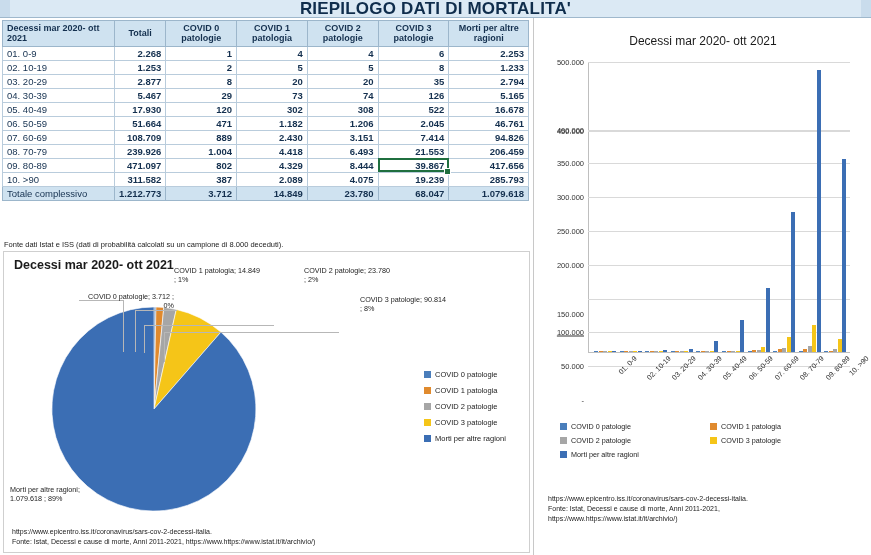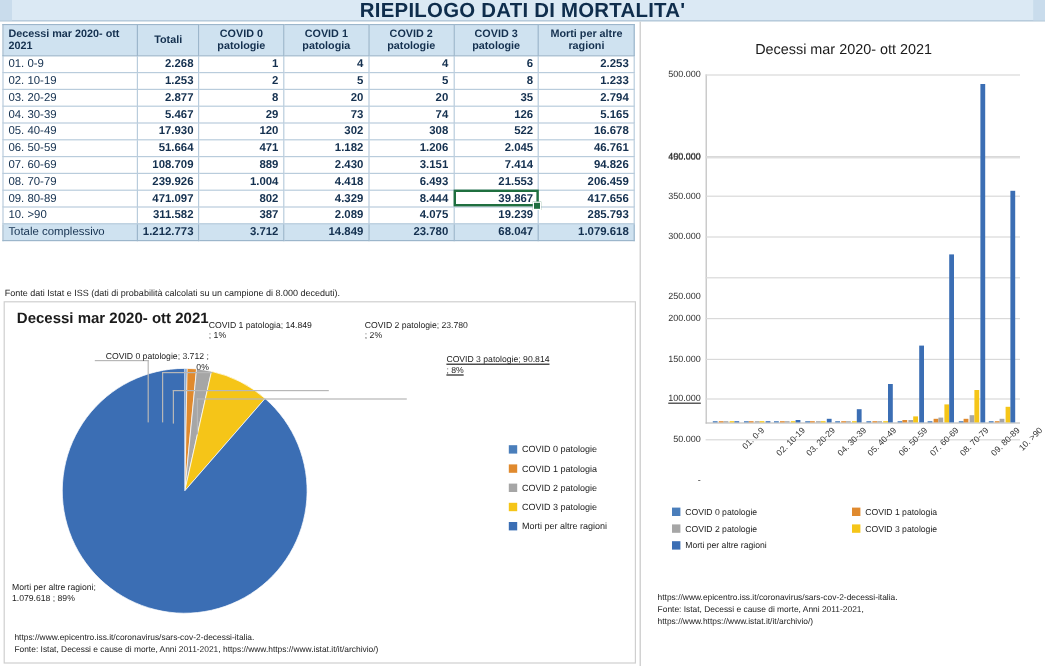--- a/index.html
+++ b/index.html
@@ -271,21 +271,21 @@
       <div class="lead" style="left:160px; top:80px;  width:175px;height:1px;"></div>
       <div class="lead" style="left:119px; top:48px;  width:1px;  height:52px;"></div>
       <div class="lead" style="left:75px;  top:48px;  width:45px; height:1px;"></div>
 
       <div class="callout" style="left:65px;  top:40px;  width:105px; text-align:right; white-space:pre-line;">COVID 0 patologie; 3.712 ;
 0%</div>
       <div class="callout" style="left:170px; top:14px;  width:92px;  white-space:pre-line;">COVID 1 patologia;  14.849
 ; 1%</div>
       <div class="callout" style="left:300px; top:14px;  width:98px;  white-space:pre-line;">COVID 2 patologie;  23.780
 ; 2%</div>
-      <div class="callout" style="left:368px; top:43px;  width:100px; white-space:pre-line;text-decoration:underline;">COVID 3 patologie;  90.814
+      <div class="callout" style="left:356px; top:43px;  width:100px; white-space:pre-line;">COVID 3 patologie;  90.814
 ; 8%</div>
       <div class="callout" style="left:6px;   top:233px; width:120px; white-space:pre-line;">Morti per altre ragioni;
 1.079.618 ; 89%</div>
 
       <div class="pie-legend">
         <div class="row">
           <span class="sw" style="background:#4a7ebb"></span>
           <span>COVID 0 patologie</span>
         </div>
         <div class="row">
@@ -328,27 +328,27 @@
         <div class="grid" style="top:67.6px;">
             <span class="ylab" style="top:0;">400.000</span>
           </div>
         <div class="grid" style="top:101.4px;">
             <span class="ylab" style="top:0;">350.000</span>
           </div>
         <div class="grid" style="top:135.2px;">
             <span class="ylab" style="top:0;">300.000</span>
           </div>
         <div class="grid" style="top:169px;">
-            <span class="ylab" style="top:16px;">250.000</span>
+            <span class="ylab" style="top:0;">250.000</span>
           </div>
         <div class="grid" style="top:202.8px;">
             <span class="ylab" style="top:0;">200.000</span>
           </div>
         <div class="grid" style="top:236.6px;">
-            <span class="ylab" style="top:0;">150.000</span>
+            <span class="ylab" style="top:15px;">150.000</span>
           </div>
         <div class="grid" style="top:270.4px;">
             <span class="ylab" style="top:0;text-decoration:underline;">100.000</span>
           </div>
         <div class="grid" style="top:304.2px;">
             <span class="ylab" style="top:0;">50.000</span>
           </div>
         <div class="grid" style="top:338px; background:transparent;">
             <span class="ylab" style="top:0;">-</span>
           </div>

